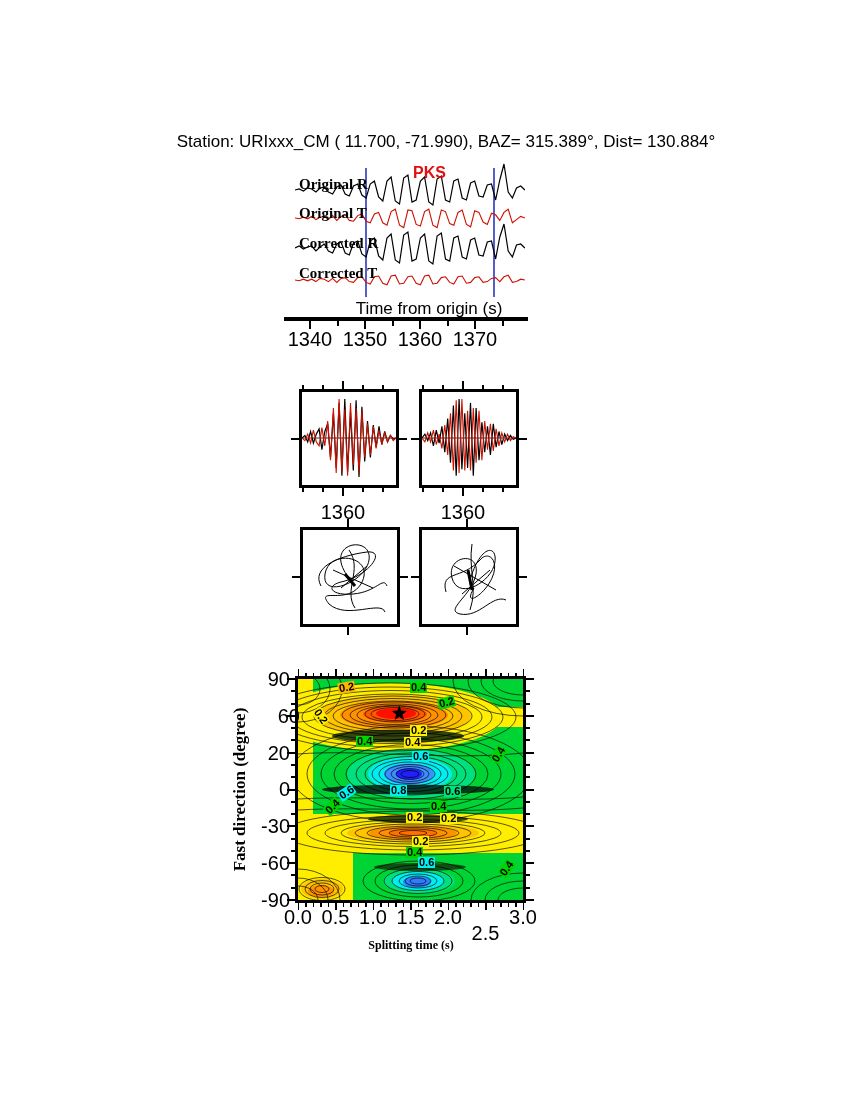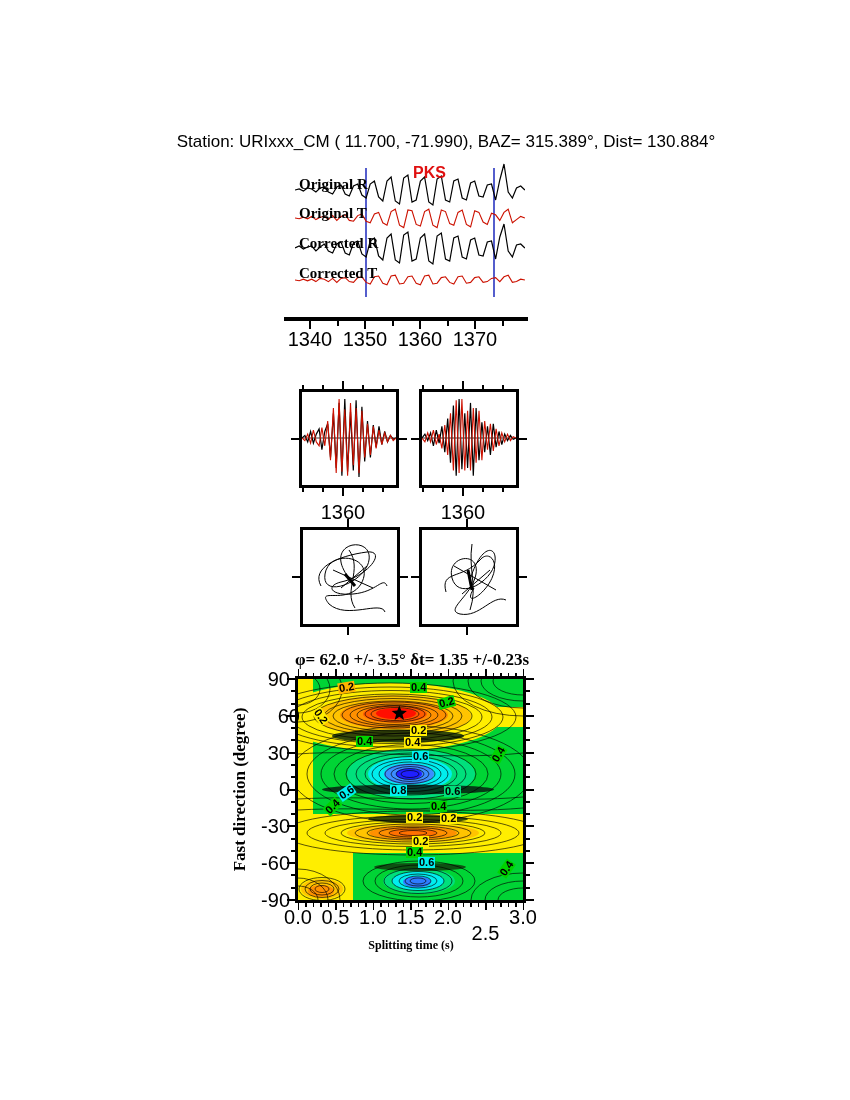--- a/index.html
+++ b/index.html
@@ -43,20 +43,21 @@
       <polyline class="bk" points="0.0,85.0 4.2,83.0 8.4,86.0 12.5,84.0 16.7,83.0 20.9,88.0 25.1,84.0 29.3,81.0 33.4,88.0 37.6,90.0 41.8,81.0 46.0,79.0 50.2,90.0 54.3,92.0 58.5,80.0 62.7,78.0 66.9,91.0 71.1,94.0 75.2,78.0 79.4,75.0 83.6,93.0 87.8,97.0 92.0,75.0 96.1,71.0 100.3,97.0 104.5,100.0 108.7,72.0 112.9,69.0 117.0,98.0 121.2,96.0 125.4,75.0 129.6,71.0 133.8,98.0 137.9,101.0 142.1,73.0 146.3,70.0 150.5,96.0 154.7,98.0 158.8,75.0 163.0,73.0 167.2,94.0 171.4,96.0 175.6,77.0 179.7,75.0 183.9,92.0 188.1,93.0 192.3,79.0 196.5,78.0 200.6,96.0 204.8,74.0 209.0,61.0 213.2,88.0 217.4,94.0 221.5,82.0 225.7,81.0 229.9,85.0"></polyline>
       <polyline class="rd" points="0.0,117.0 4.2,117.8 8.4,116.2 12.5,117.8 16.7,116.2 20.9,118.6 25.1,115.4 29.3,116.2 33.4,118.6 37.6,115.4 41.8,119.4 46.0,115.4 50.2,114.6 54.3,118.6 58.5,119.4 62.7,114.6 66.9,113.8 71.1,119.4 75.2,121.0 79.4,113.8 83.6,113.0 87.8,120.2 92.0,121.8 96.1,113.0 100.3,112.2 104.5,121.0 108.7,120.2 112.9,113.8 117.0,113.0 121.2,120.2 125.4,121.8 129.6,113.0 133.8,112.2 137.9,121.0 142.1,120.2 146.3,114.6 150.5,113.8 154.7,119.4 158.8,121.0 163.0,113.8 167.2,113.0 171.4,120.2 175.6,119.4 179.7,114.6 183.9,113.8 188.1,119.4 192.3,118.6 196.5,115.4 200.6,114.6 204.8,118.6 209.0,113.8 213.2,112.2 217.4,119.4 221.5,118.6 225.7,116.2 229.9,117.0"></polyline>
     </svg>
     <span class="tracelabel serifb" style="top:13px;">Original R</span>
     <span class="tracelabel serifb" style="top:42px;">Original T</span>
     <span class="tracelabel serifb" style="top:72px;">Corrected R</span>
     <span class="tracelabel serifb" style="top:102px;">Corrected T</span>
     <span class="phase">PKS</span>
   </div>
 
+  <div class="axistitle">Time from origin (s)</div>
   <div class="axisline"></div>
 
   <div class="wbox" style="left:299px;top:389px;height:93px;">
     <svg width="94" height="93" viewBox="0 0 94 93">
       <line x1="0" y1="46" x2="94" y2="46" stroke="#000" stroke-width="0.8"></line>
       <polyline class="bk" points="0.0,46.0 2.9,43.4 5.7,49.9 8.6,39.5 11.4,51.2 14.3,42.1 17.1,36.9 19.9,57.7 22.8,39.5 25.7,31.7 28.5,65.5 31.4,21.3 34.2,75.9 37.1,10.9 39.9,83.7 42.8,7.0 45.6,79.8 48.5,20.0 51.3,78.5 54.1,8.3 57.0,85.0 59.9,14.8 62.7,69.4 65.5,29.1 68.4,65.5 71.3,33.0 74.1,55.1 77.0,34.3 79.8,52.5 82.7,39.5 85.5,49.9 88.4,43.4 91.2,47.3 94.0,46.0"></polyline>
       <polyline class="rd" points="0.0,46.0 2.9,48.6 5.7,42.1 8.6,51.2 11.4,38.2 14.3,49.9 17.1,53.8 19.9,35.6 22.8,53.8 25.7,29.1 28.5,68.1 31.4,16.1 34.2,81.1 37.1,7.0 39.9,79.8 42.8,17.4 45.6,83.7 48.5,10.9 51.3,73.3 54.1,16.1 57.0,81.1 59.9,18.7 62.7,65.5 65.5,31.7 68.4,62.9 71.3,34.3 74.1,56.4 77.0,38.2 79.8,52.5 82.7,40.8 85.5,49.9 88.4,43.4 91.2,48.6 94.0,46.0"></polyline>
     </svg>
   </div>
   <div class="wbox" style="left:419px;top:389px;height:93px;">
@@ -75,21 +76,20 @@
       <path class="pmcore" d="M42,44 L52,56"></path>
     </svg>
   </div>
   <div class="wbox" style="left:419px;top:527px;height:94px;">
     <svg width="94" height="94" viewBox="0 0 94 94">
       <path class="pm" d="M48,50 C60,10 78,16 72,36 C66,54 36,70 30,48 C24,26 58,20 54,44 C50,66 22,80 38,84 C58,88 70,64 84,70 M24,62 C18,40 40,50 58,30 C66,20 78,30 70,48 C62,66 40,78 52,58 M50,14 C46,40 56,56 48,80 M32,36 L74,60 M40,64 L68,40"></path>
       <path class="pmcore" d="M46,40 L50,60"></path>
     </svg>
   </div>
 
-  <div class="abs ctr serifb" style="left:262px;top:650px;width:300px;font-size:17px;">φ= 62.0 +/- 3.5° δt= 1.35 +/-0.23s</div>
   <div class="abs serifb" style="left:110px;top:779px;width:260px;height:21px;text-align:center;font-size:17px;transform:rotate(-90deg);">Fast direction (degree)</div>
 
   <div class="contframe">
     <svg width="225" height="221" viewBox="0 0 225 221">
       <defs>
           <clipPath id="cp">
             <rect width="225" height="221"></rect>
           </clipPath>
         </defs>
       <g clip-path="url(#cp)">
@@ -358,18 +358,18 @@
     <div class="tick" style="left: 526px; top: 899px; width: 8px; height: 2px;"></div>
     <div class="ticklabel" style="left: 276px; top: 906px; width: 44px;">0.0</div>
     <div class="ticklabel" style="left: 313.5px; top: 906px; width: 44px;">0.5</div>
     <div class="ticklabel" style="left: 351px; top: 906px; width: 44px;">1.0</div>
     <div class="ticklabel" style="left: 388.5px; top: 906px; width: 44px;">1.5</div>
     <div class="ticklabel" style="left: 426px; top: 906px; width: 44px;">2.0</div>
     <div class="ticklabel" style="left: 463.5px; top: 906px; width: 44px; margin-top: 16px;">2.5</div>
     <div class="ticklabel" style="left: 501px; top: 906px; width: 44px;">3.0</div>
     <div class="yticklabel" style="left: 246px; width: 44px; top: 668px;">90</div>
     <div class="yticklabel" style="left: 256px; width: 44px; top: 704.833px;">60</div>
-    <div class="yticklabel" style="left: 246px; width: 44px; top: 741.666px;">30</div>
+    <div class="yticklabel" style="left: 246px; width: 44px; top: 741.666px;">20</div>
     <div class="yticklabel" style="left: 246px; width: 44px; top: 778.499px;">0</div>
     <div class="yticklabel" style="left: 246px; width: 44px; top: 815.332px;">-30</div>
     <div class="yticklabel" style="left: 246px; width: 44px; top: 852.165px;">-60</div>
     <div class="yticklabel" style="left: 246px; width: 44px; top: 888.998px;">-90</div>
   </div>
 
 </body></html>

